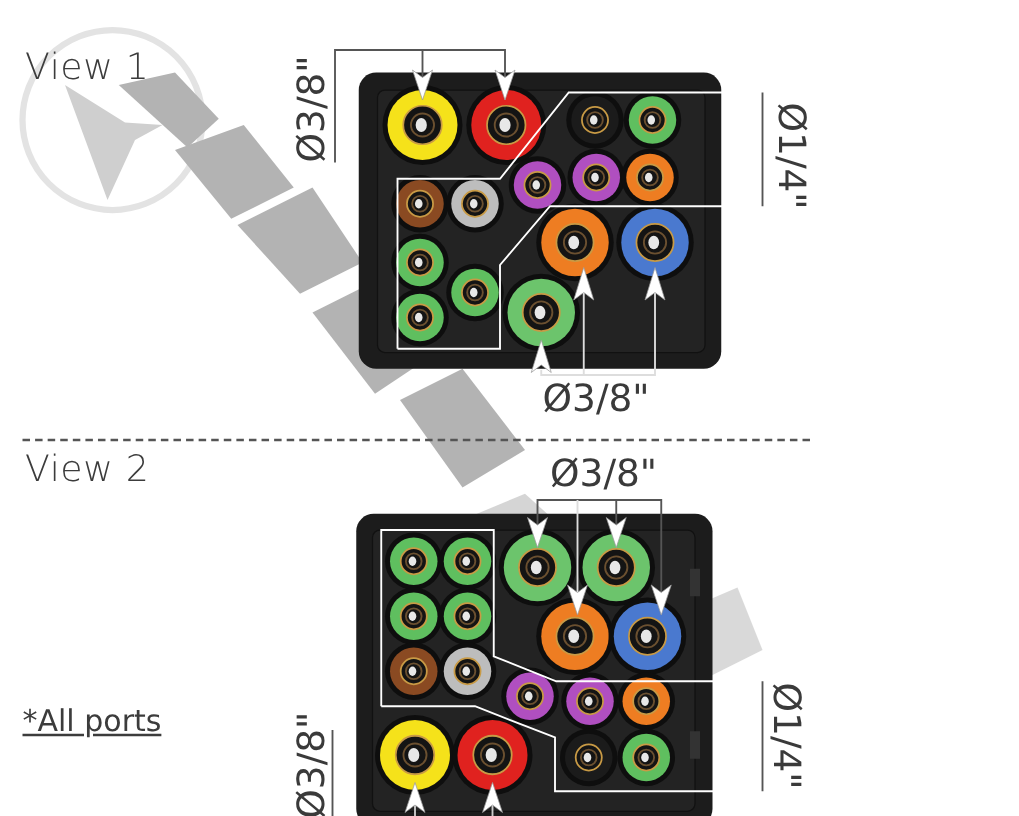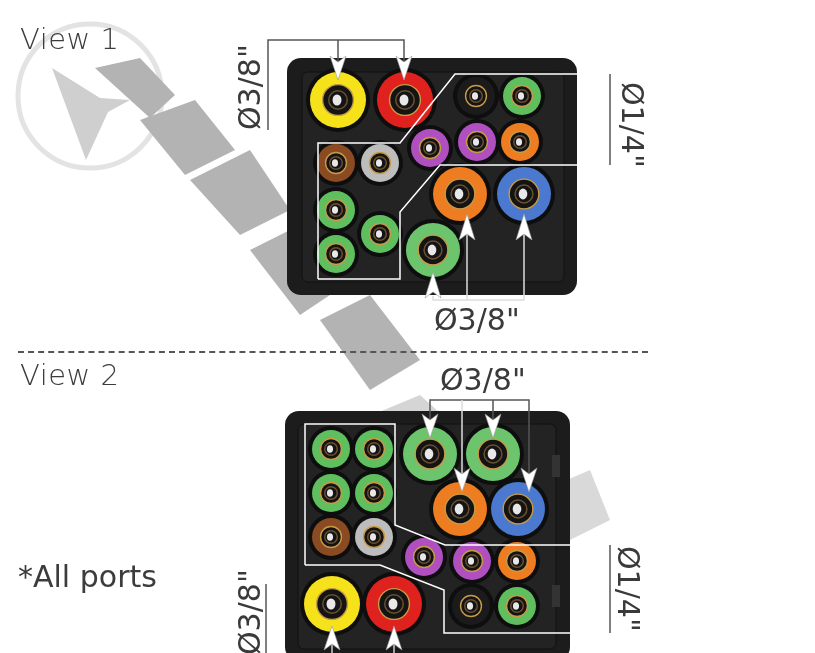--- a/index.html
+++ b/index.html
@@ -1,19 +1,19 @@
 <!DOCTYPE html>
 <html><head>
 <meta charset="utf-8">
 <style>
   html,body{margin:0;padding:0;background:#ffffff;}
   body{width:815px;height:653px;position:relative;overflow:hidden;font-family:"DejaVu Sans","Liberation Sans",sans-serif;color:#3a3a3a;}
   .abs{position:absolute;}
   .view-label{font-size:29px;font-weight:300;letter-spacing:0.5px;color:#3c3c3c;}
-  .note{font-size:30px;line-height:38px;color:#3c3c3c;}
+  .note{font-size:24px;line-height:38px;color:#3c3c3c;text-decoration:underline;}
   .dim{font-size:30px;color:#3a3a3a;white-space:nowrap;}
   svg{position:absolute;left:0;top:0;}
   .sep{position:absolute;left:18px;top:351px;width:630px;height:0;border-top:2px dashed #555;}
 </style>
 </head>
 <body>
 
 <svg width="815" height="653" style="z-index:0">
   <circle cx="90" cy="96" r="72" fill="none" stroke="#e3e3e3" stroke-width="5"></circle>
   <path d="M52 68 L86 160 L108 112 L130 100 L100 98 Z" fill="#cfcfcf"></path>
@@ -22,21 +22,21 @@
     <polygon points="140,120 195,100 235,150 185,175"></polygon>
     <polygon points="190,180 250,150 290,210 240,235"></polygon>
     <polygon points="250,250 300,225 345,285 300,315"></polygon>
     <polygon points="320,320 370,295 420,360 370,390"></polygon>
     <polygon points="360,420 420,395 470,440 420,470" opacity="0.55"></polygon>
     <polygon points="430,470 490,450 560,500 520,520" opacity="0.5"></polygon>
     <polygon points="520,500 590,470 610,520 560,545" opacity="0.5"></polygon>
   </g>
 </svg>
 
-<div class="abs view-label" style="left:20px;top:22px;z-index:3">View 1</div>
+<div class="abs view-label" style="left:20px;top:36px;z-index:3">View 1</div>
 <div class="sep" style="z-index:3"></div>
 <div class="abs view-label" style="left:20px;top:358px;z-index:3">View 2</div>
 
 <div class="abs note" style="left:18px;top:558px;z-index:3">
   <div>*All ports</div>
 </div>
 
 <div class="abs dim" style="left:232px;top:130px;transform:rotate(-90deg);transform-origin:left top;z-index:3">Ø3/8"</div>
 <div class="abs dim" style="left:650px;top:82px;transform:rotate(90deg);transform-origin:left top;z-index:3">Ø1/4"</div>
 <div class="abs dim" style="left:434px;top:302px;z-index:3">Ø3/8"</div>

